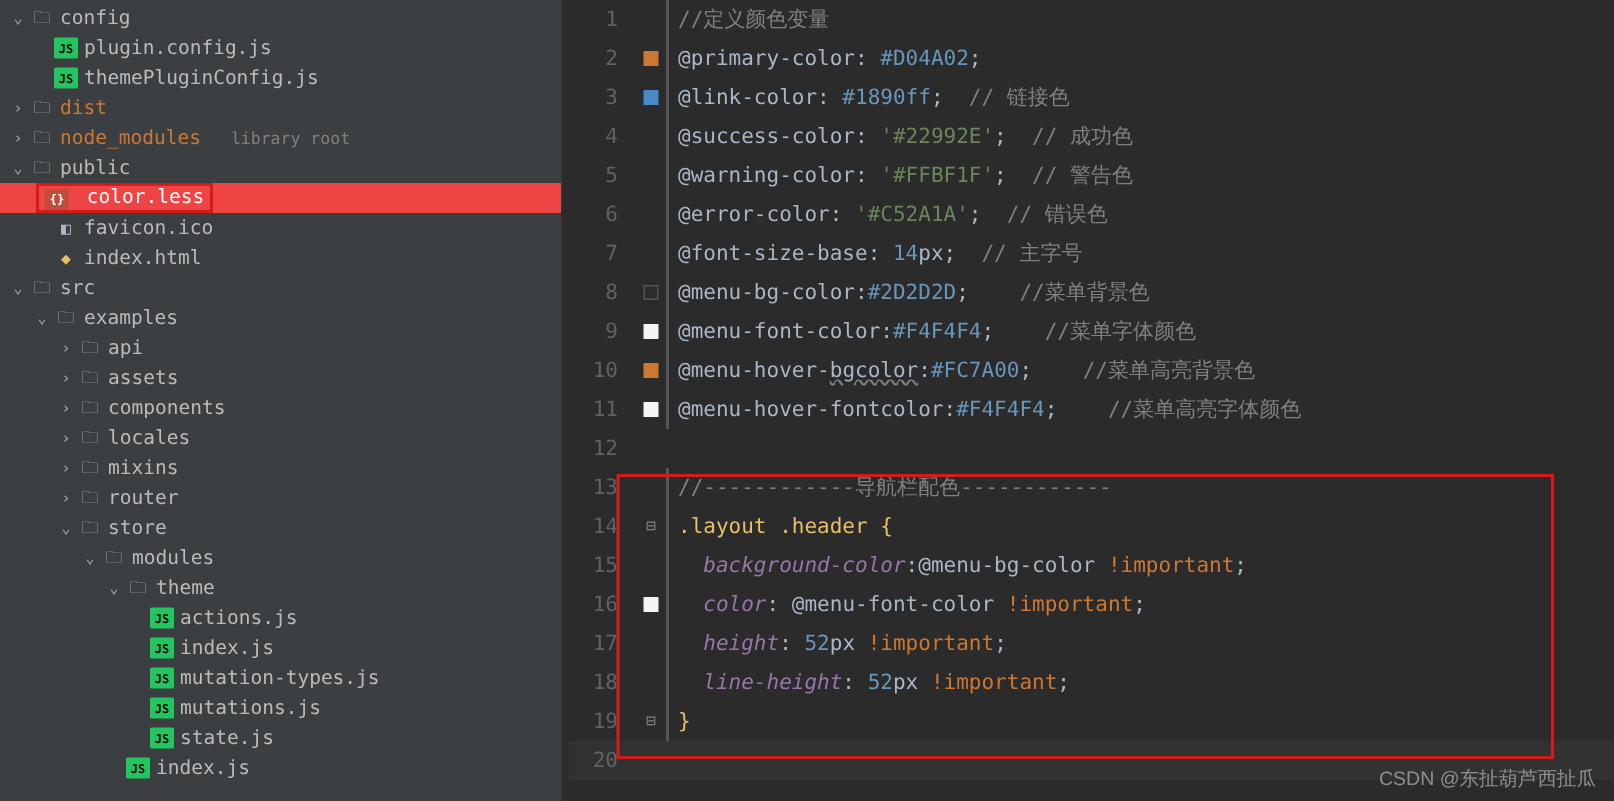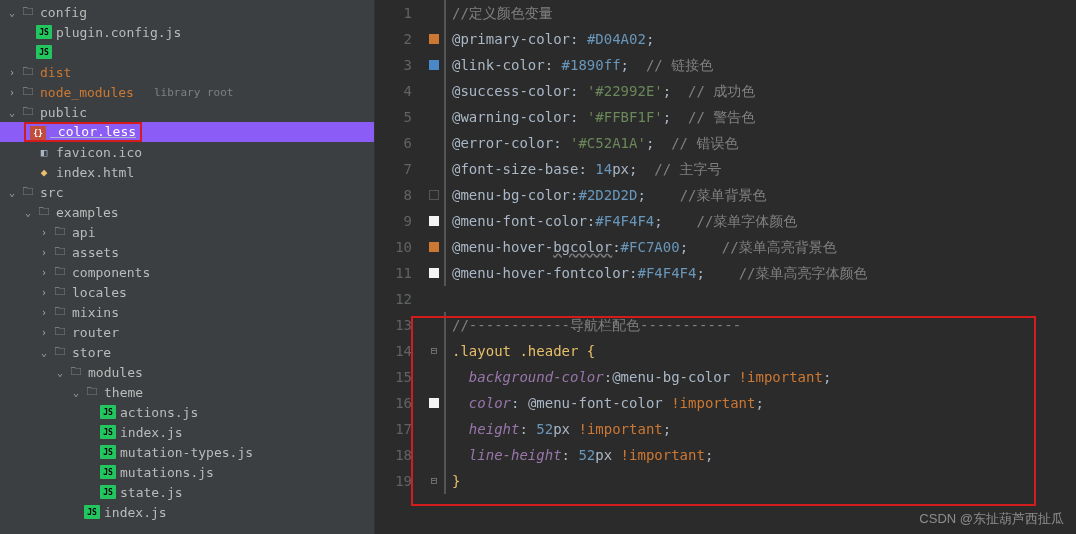--- a/index.html
+++ b/index.html
@@ -21,21 +21,21 @@
   padding-top: 2px;
 }
 .tree-item {
   display: flex;
   align-items: center;
   padding: 2px 0;
   height: 20px;
   cursor: pointer;
   white-space: nowrap;
 }
-.tree-item.selected { background: #8b5cf6; text-decoration: underline; }
+.tree-item.selected { background: #ef4444; }
 .arrow {
   width: 16px;
   display: inline-flex;
   justify-content: center;
   color: #a9a9a9;
   font-size: 10px;
 }
 .icon {
   width: 16px;
   height: 14px;
@@ -131,20 +131,21 @@
     <span class="arrow">⌄</span>
     <span class="icon folder-icon">🗀</span>
     <span class="item-label">config</span>
   </div>
   <div class="tree-item" style="padding-left:36px">
     <span class="icon js-icon">JS</span>
     <span class="item-label">plugin.config.js</span>
   </div>
   <div class="tree-item" style="padding-left:36px">
     <span class="icon js-icon">JS</span>
+    <span class="item-label">themePluginConfig.js</span>
   </div>
   <div class="tree-item" style="padding-left:4px">
     <span class="arrow">›</span>
     <span class="icon folder-icon">🗀</span>
     <span class="item-label orange">dist</span>
   </div>
   <div class="tree-item" style="padding-left:4px">
     <span class="arrow">›</span>
     <span class="icon folder-icon">🗀</span>
     <span class="item-label orange">node_modules</span>
@@ -378,17 +379,22 @@
     </div>
 
     <div class="code-line">
       <span class="gutter-num">19</span>
       <span class="gutter-mark">
           <span class="fold-mark">⊟</span>
         </span>
       <span class="code-content border-left"><span class="c-sel">}</span></span>
     </div>
 
+    <div class="code-line" style="background:#323232">
+      <span class="gutter-num">20</span>
+      <span class="gutter-mark"></span>
+      <span class="code-content"></span>
+    </div>
 
     <div class="red-box" style="left:36px;top:316px;width:625px;height:190px"></div>
   </div>
   <div class="watermark">CSDN @东扯葫芦西扯瓜</div>
 </div>
 
 </body></html>

